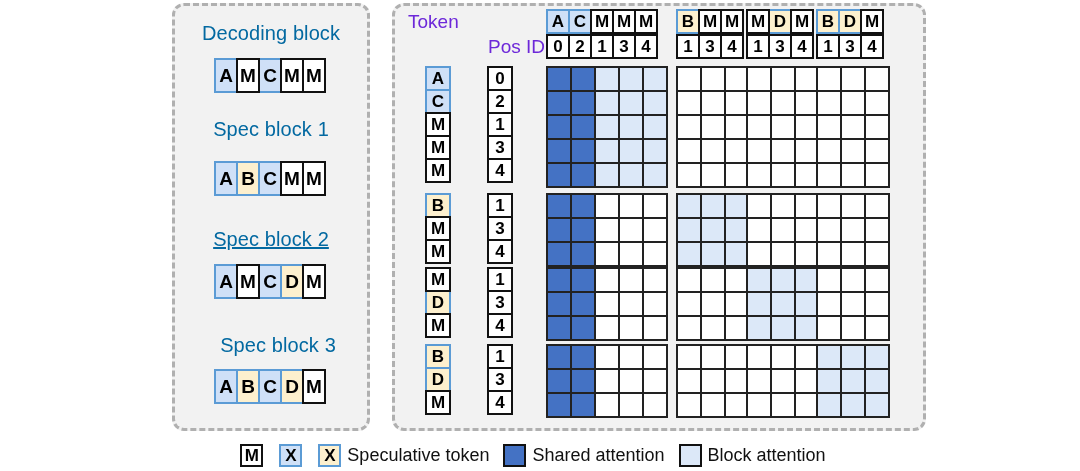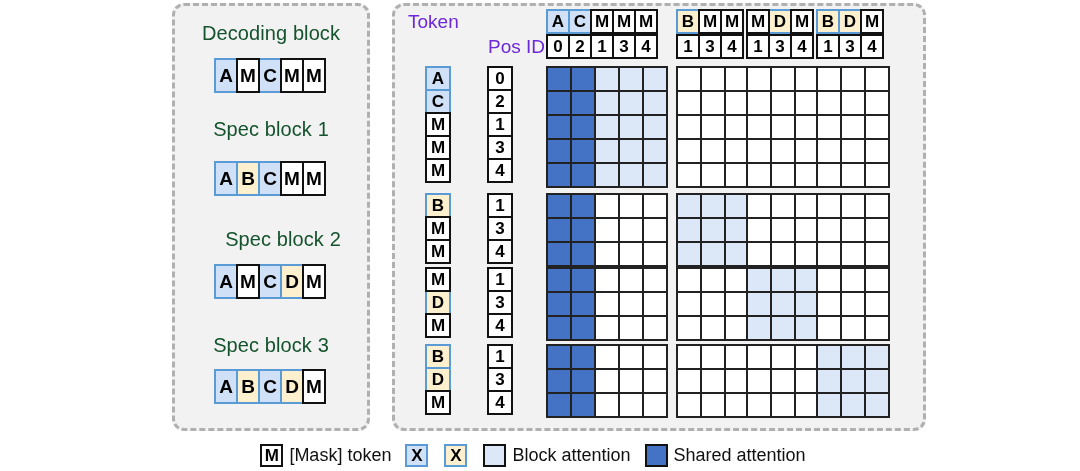--- a/index.html
+++ b/index.html
@@ -8,21 +8,21 @@
        -webkit-font-smoothing:antialiased;}
 
   
   .panel{position:absolute;background:#F2F2F2;border:3px dashed #B0B0B0;
          border-radius:12px;box-sizing:border-box;}
   #left-panel{left:172px;top:3px;width:198px;height:428px;}
   #right-panel{left:392px;top:3px;width:534px;height:428px;}
 
   
   .block-title{position:absolute;width:100%;text-align:center;
-               font-size:20px;color:#14532d;letter-spacing:.1px;}
+               font-size:20px;color:#0369a1;letter-spacing:.1px;}
   .tokrow{position:absolute;display:flex;}
   .tok{width:24px;height:35px;box-sizing:border-box;
        display:flex;align-items:center;justify-content:center;
        font-size:19px;font-weight:bold;color:#000;background:#fff;
        border:2px solid #111;margin-right:-2px;position:relative;}
   .tok.dec{background:#CFE0F7;border-color:#5B9BD5;z-index:2;}
   .tok.spec{background:#FDF0CE;border-color:#5B9BD5;z-index:2;}
   .tok.mask{background:#fff;border-color:#111;z-index:3;}
 
   
@@ -84,29 +84,29 @@
       <div class="tok mask">M</div>
     </div>
     <div class="block-title" style="left: 172px; top: 118px; width: 198px;">Spec block 1</div>
     <div class="tokrow" style="left: 214px; top: 161px;">
       <div class="tok dec">A</div>
       <div class="tok spec">B</div>
       <div class="tok dec">C</div>
       <div class="tok mask">M</div>
       <div class="tok mask">M</div>
     </div>
-    <div class="block-title" style="left: 184px; top: 228px; width: 198px;">Spec block 2</div>
+    <div class="block-title" style="left: 172px; top: 228px; width: 198px; text-decoration: underline;">Spec block 2</div>
     <div class="tokrow" style="left: 214px; top: 264px;">
       <div class="tok dec">A</div>
       <div class="tok mask">M</div>
       <div class="tok dec">C</div>
       <div class="tok spec">D</div>
       <div class="tok mask">M</div>
     </div>
-    <div class="block-title" style="left: 172px; top: 334px; width: 198px;">Spec block 3</div>
+    <div class="block-title" style="left: 179px; top: 334px; width: 198px;">Spec block 3</div>
     <div class="tokrow" style="left: 214px; top: 369px;">
       <div class="tok dec">A</div>
       <div class="tok spec">B</div>
       <div class="tok dec">C</div>
       <div class="tok spec">D</div>
       <div class="tok mask">M</div>
     </div>
   </div>
 <div id="right-content">
     <div class="hdr-label" style="left: 408px; top: 11px;">Token</div>
@@ -425,29 +425,29 @@
       <div class="cell blockatt"></div>
       <div class="cell blockatt"></div>
       <div class="cell blockatt"></div>
       <div class="cell blockatt"></div>
     </div>
   </div>
 
 <div id="legend">
     <div class="lg-item">
       <div class="lg-box mask">M</div>
-      <span class="lg-text">[Mask] token</span>
     </div>
     <div class="lg-item">
       <div class="lg-box dec">X</div>
     </div>
     <div class="lg-item">
       <div class="lg-box spec">X</div>
+      <span class="lg-text">Speculative token</span>
+    </div>
+    <div class="lg-item">
+      <div class="lg-box shared"></div>
+      <span class="lg-text">Shared attention</span>
     </div>
     <div class="lg-item">
       <div class="lg-box blockatt"></div>
       <span class="lg-text">Block attention</span>
     </div>
-    <div class="lg-item">
-      <div class="lg-box shared"></div>
-      <span class="lg-text">Shared attention</span>
-    </div>
   </div>
 
 </body></html>

